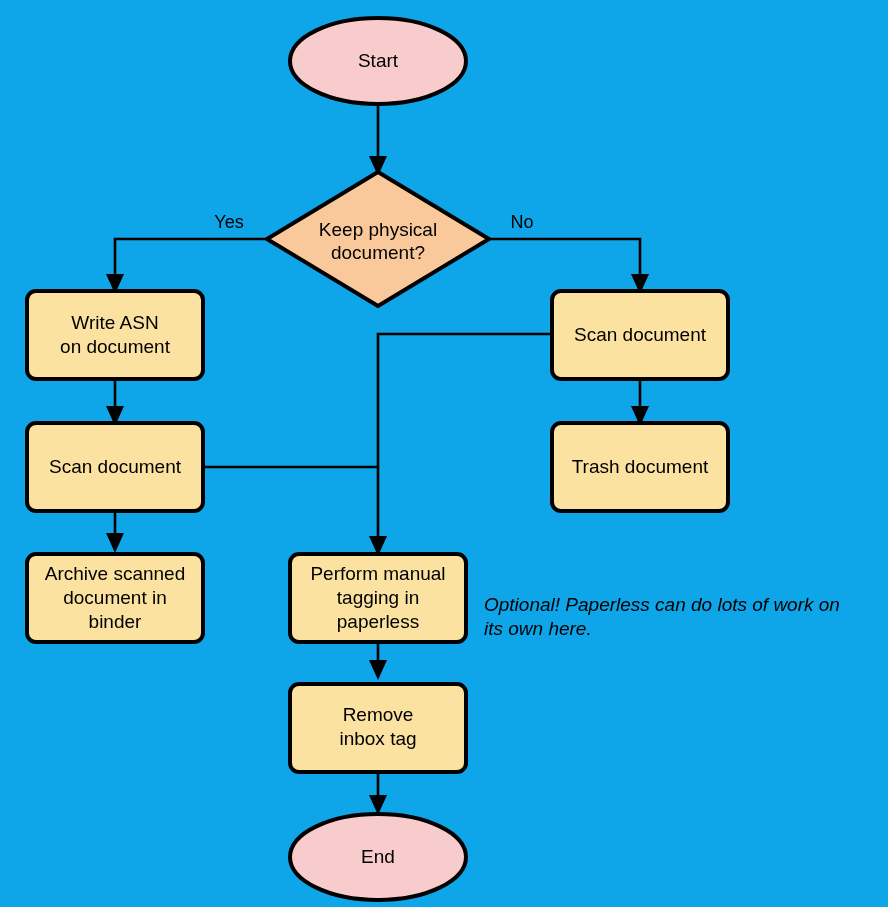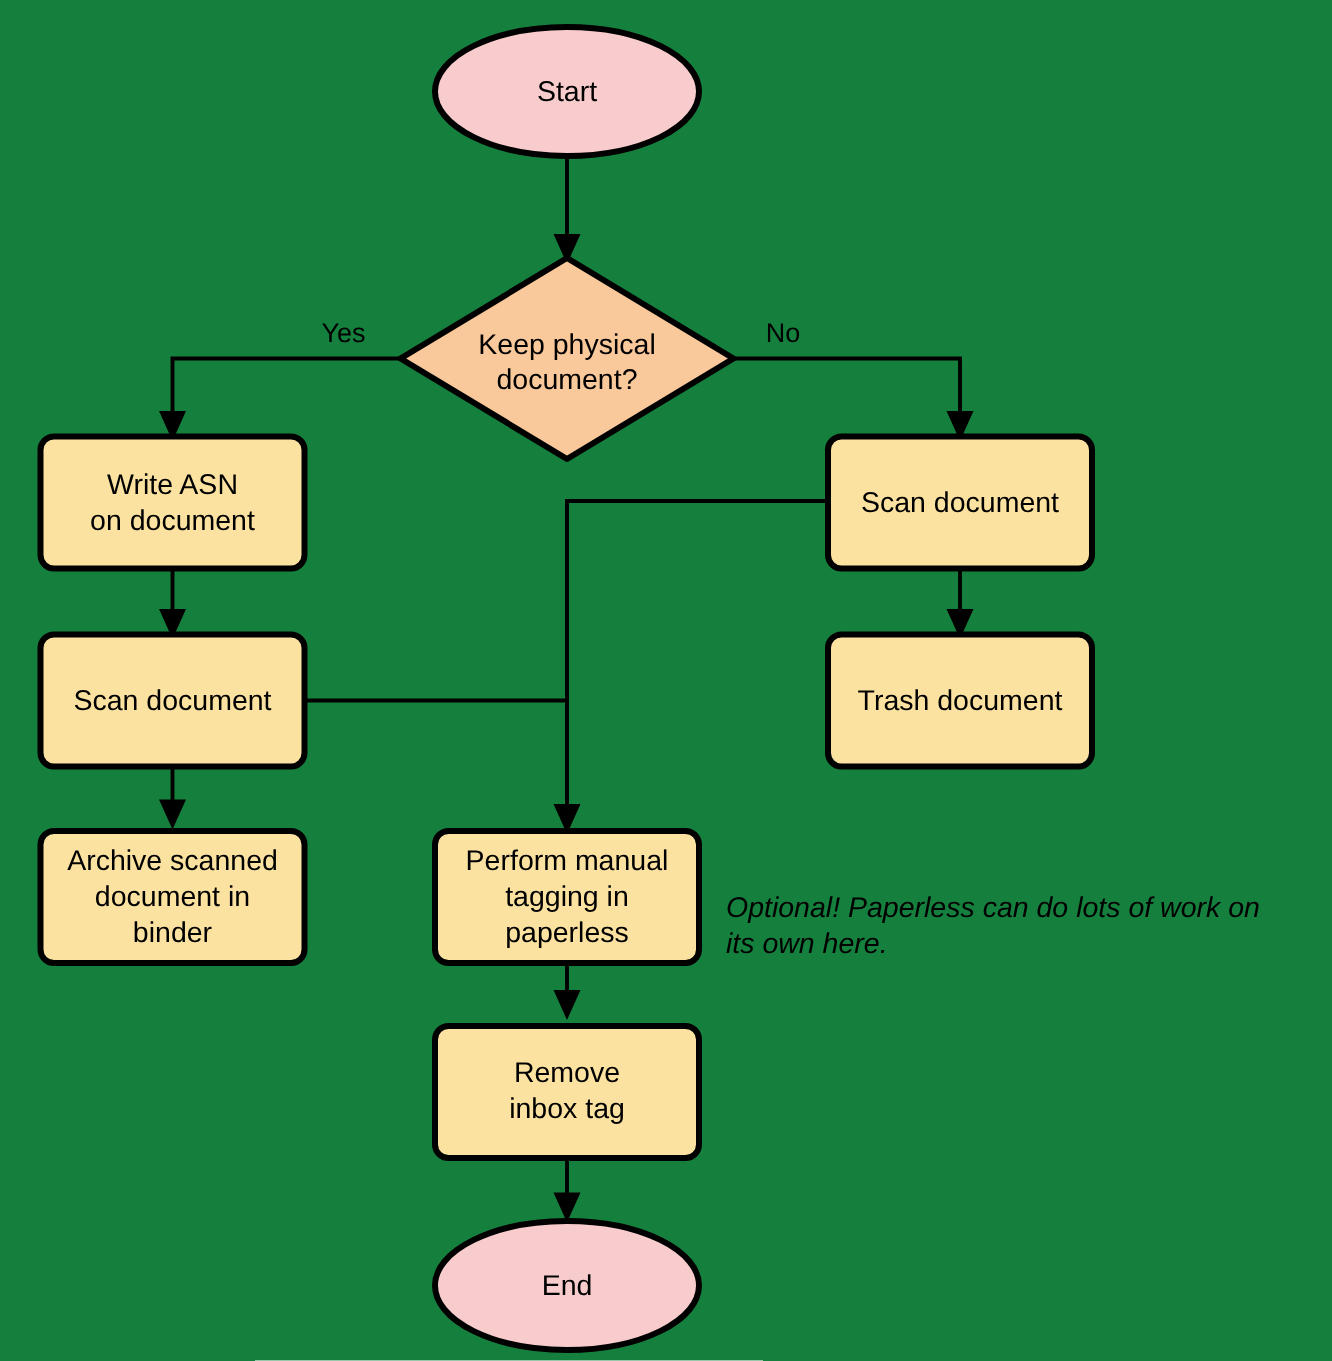--- a/index.html
+++ b/index.html
@@ -10,21 +10,21 @@
   body {
     width: 888px;
     height: 907px;
     font-family: "Liberation Sans", sans-serif;
     overflow: hidden;
   }
   #flowchart-root {
     position: relative;
     width: 888px;
     height: 907px;
-    background: #15803d;
+    background: #0ea5e9;
   }
   svg#flow-svg {
     display: block;
     width: 888px;
     height: 907px;
   }
   .node-shape {
     stroke: #000000;
     stroke-width: 4;
     stroke-linejoin: round;

